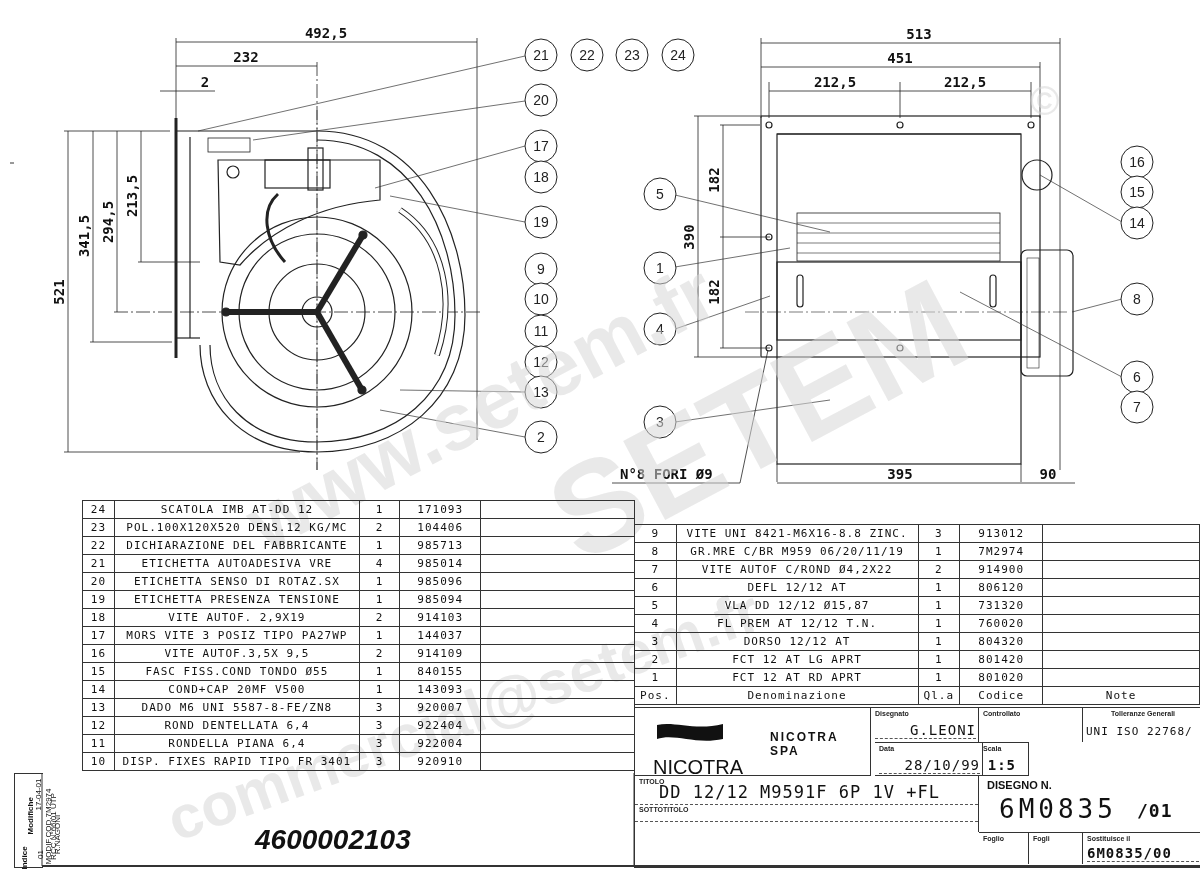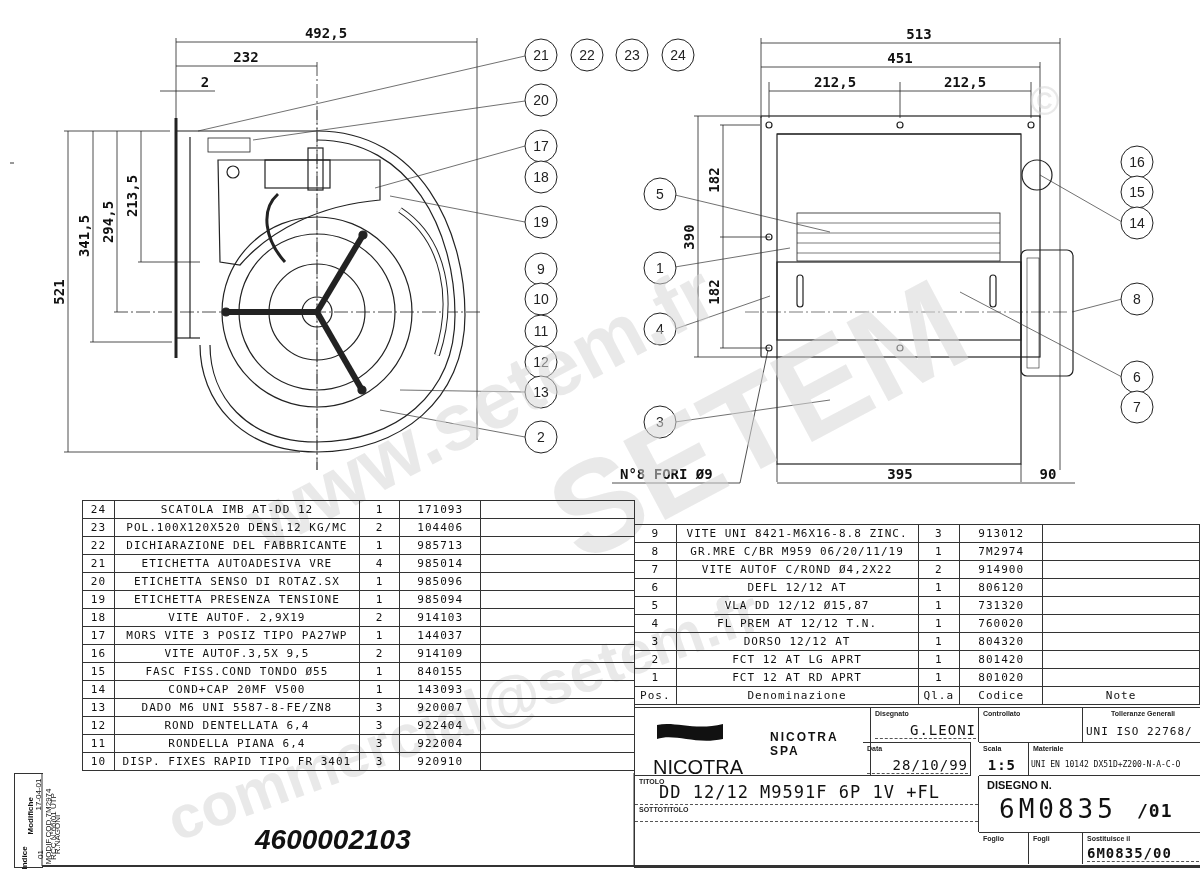--- a/index.html
+++ b/index.html
@@ -496,31 +496,27 @@
     <span class="tb-lbl">Disegnato</span>
     <span class="tb-val dash" style="left:4px;right:2px;top:14px;font-size:14px;text-align:right;">G.LEONI</span>
   </div>
   <div class="tb-cell" style="left:344px;top:0;width:104px;height:34px;border-right:1px solid #333;">
     <span class="tb-lbl">Controllato</span>
   </div>
   <div class="tb-cell" style="left:448px;top:0;width:118px;height:34px;overflow:hidden;">
     <span class="tb-lbl" style="left:28px">Tolleranze Generali</span>
     <span class="tb-val" style="left:3px;top:17px;font-size:11px;white-space:nowrap;">UNI ISO 22768/</span>
   </div>
-  <div class="tb-cell" style="left:228px;top:34px;width:108px;height:34px;border-top:1px solid #333;border-right:1px solid #333;border-bottom:1px solid #333;">
+  <div class="tb-cell" style="left:240px;top:34px;width:108px;height:34px;border-top:1px solid #333;border-right:1px solid #333;border-bottom:1px solid #333;">
     <span class="tb-lbl">Data</span>
     <span class="tb-val dash" style="left:4px;right:2px;top:14px;font-size:14px;text-align:right;">28/10/99</span>
   </div>
   <div class="tb-cell" style="left:344px;top:34px;width:50px;height:34px;border-top:1px solid #333;border-right:1px solid #333;border-bottom:1px solid #333;">
     <span class="tb-lbl">Scala</span>
     <span class="tb-val" style="right:12px;top:14px;font-size:14px;font-weight:bold;">1:5</span>
-  </div>
-  <div class="tb-cell" style="left:394px;top:34px;width:172px;height:34px;border-top:1px solid #333;border-bottom:1px solid #333;overflow:hidden;">
-    <span class="tb-lbl">Materiale</span>
-    <span class="tb-val" style="left:2px;top:17px;font-size:8px;letter-spacing:0;white-space:nowrap;">UNI EN 10142 DX51D+Z200-N-A-C-O</span>
   </div>
 
   <div class="tb-cell" style="left:0;top:68px;width:344px;height:56px;border-right:1px solid #333;">
     <span class="tb-lbl">TITOLO</span>
     <span class="tb-val dash" style="left:0;right:0;top:6px;padding-left:24px;font-size:17px;height:22px;">DD 12/12 M9591F 6P 1V +FL</span>
     <span class="tb-lbl" style="top:30px">SOTTOTITOLO</span>
     <span class="dash" style="position:absolute;left:0;right:0;top:45px;"></span>
   </div>
   <div class="tb-cell" style="left:344px;top:68px;width:222px;height:56px;">
     <span style="position:absolute;left:8px;top:3px;font-size:11px;font-weight:bold;font-family:'Liberation Sans',sans-serif;">DISEGNO N.</span>

